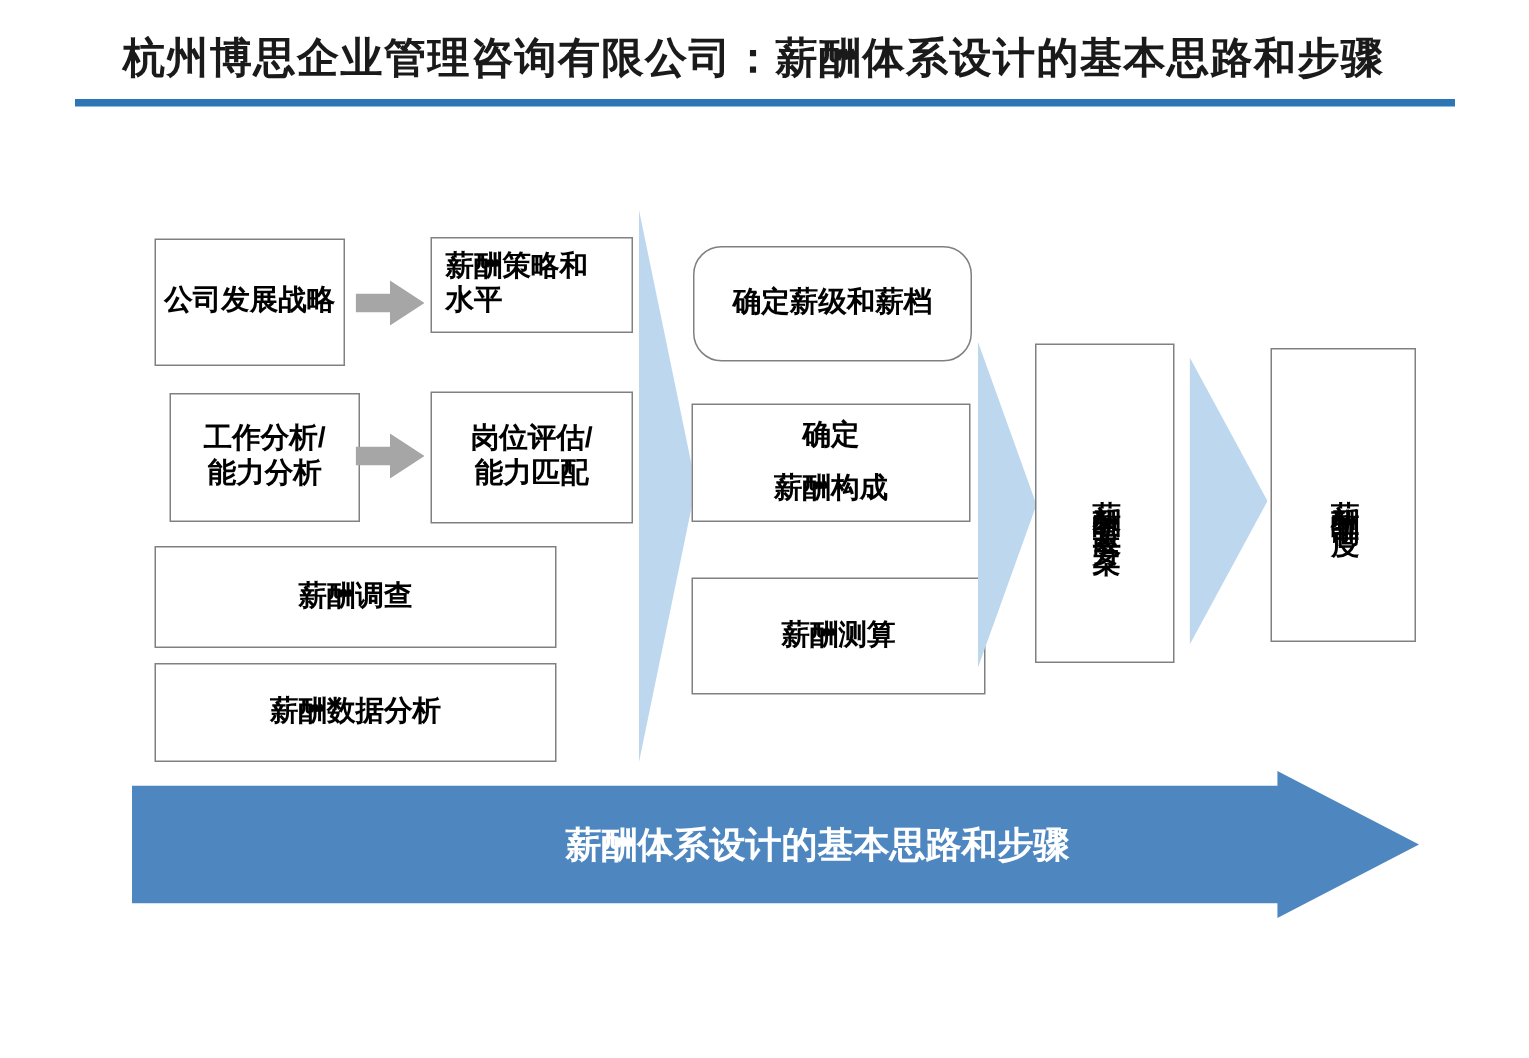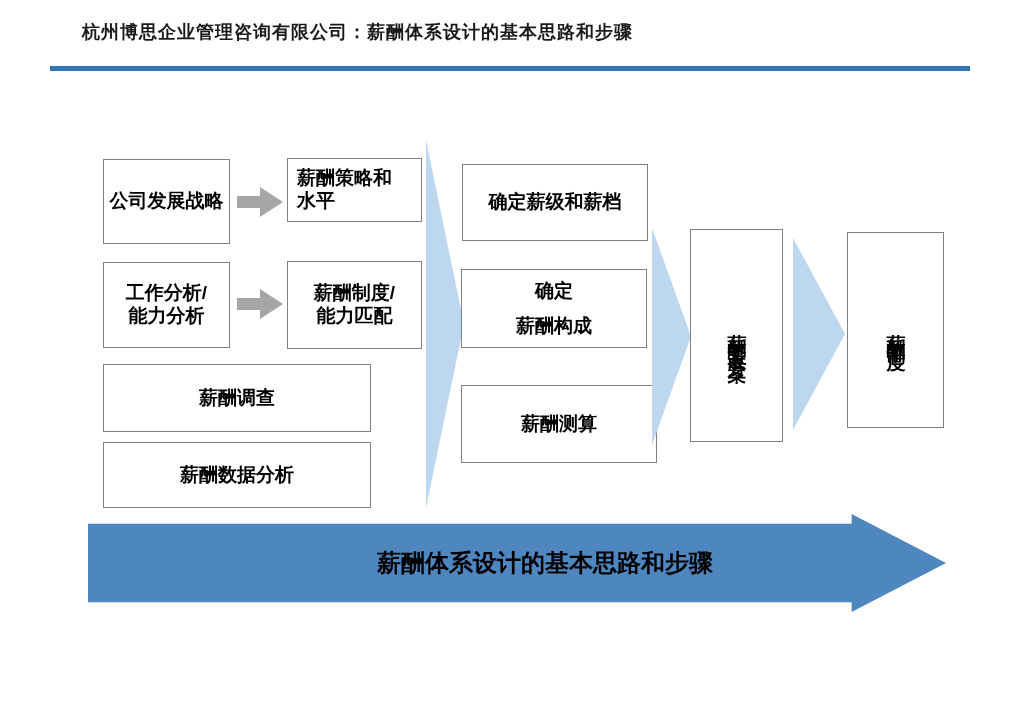--- a/index.html
+++ b/index.html
@@ -8,21 +8,21 @@
     font-family: "Liberation Sans", "DejaVu Sans", sans-serif;
     background: #ffffff;
     position: relative;
     overflow: hidden;
   }
   .slide { position: absolute; inset: 0; background: #ffffff; }
 
   .title {
     position: absolute;
     left: 82px; top: 20px;
-    font-size: 18px;
+    font-size: 28px;
     font-weight: bold;
     color: #1a1a1a;
     white-space: nowrap;
     letter-spacing: 1px;
   }
   .divider {
     position: absolute;
     left: 50px; top: 66px;
     width: 920px; height: 5px;
     background: #2E75B6;
@@ -43,30 +43,30 @@
     text-align: right;
   }
   .box.left-align {
     align-items: flex-start;
     text-align: left;
     padding-left: 9px;
   }
 
   
   .box-a1 { left: 103px; top: 159px; width: 127px; height: 85px; }
-  .box-a2 { left: 103px; top: 262px; width: 127px; height: 86px; }
+  .box-a2 { left: 113px; top: 262px; width: 127px; height: 86px; }
   .box-a3 { left: 103px; top: 364px; width: 268px; height: 68px; }
   .box-a4 { left: 103px; top: 442px; width: 268px; height: 66px; }
 
   
   .box-b1 { left: 287px; top: 158px; width: 135px; height: 64px; }
   .box-b2 { left: 287px; top: 261px; width: 135px; height: 88px; }
 
   
-  .box-c1 { left: 462px; top: 164px; width: 186px; height: 77px; }
+  .box-c1 { left: 462px; top: 164px; width: 186px; height: 77px; border-radius: 19px; }
   .box-c2 { left: 461px; top: 269px; width: 186px; height: 79px; gap: 12px; }
   .box-c3 { left: 461px; top: 385px; width: 196px; height: 78px; }
 
   
   .box-d1 { left: 690px; top: 229px; width: 93px; height: 213px; }
   .box-e1 { left: 847px; top: 232px; width: 97px; height: 196px; }
   .vtext {
     writing-mode: vertical-rl;
     text-orientation: upright;
     letter-spacing: 6px;
@@ -97,21 +97,21 @@
     position: absolute;
     left: 88px; top: 514px;
     width: 858px; height: 98px;
     background: #4E86C0;
     clip-path: polygon(0 10%, 89% 10%, 89% 0, 100% 50%, 89% 100%, 89% 90%, 0 90%);
     display: flex;
     align-items: center;
     justify-content: center;
   }
   .banner-label {
-    color: #000000;
+    color: #ffffff;
     font-weight: bold;
     font-size: 24px;
     padding-left: 96px;
     padding-right: 40px;
     white-space: nowrap;
   }
 </style>
 </head>
 <body>
 
@@ -139,21 +139,21 @@
 
   <div class="gray-arrow gray-arrow-1"></div>
   <div class="gray-arrow gray-arrow-2"></div>
 
   <div class="box box-b1 left-align">
     <span>薪酬策略和</span>
     <span>水平</span>
   </div>
 
   <div class="box box-b2">
-    <span>薪酬制度/</span>
+    <span>岗位评估/</span>
     <span>能力匹配</span>
   </div>
 
   <div class="chevron chevron-1"></div>
 
   <div class="box box-c1">
     <span>确定薪级和薪档</span>
   </div>
 
   <div class="box box-c2">

